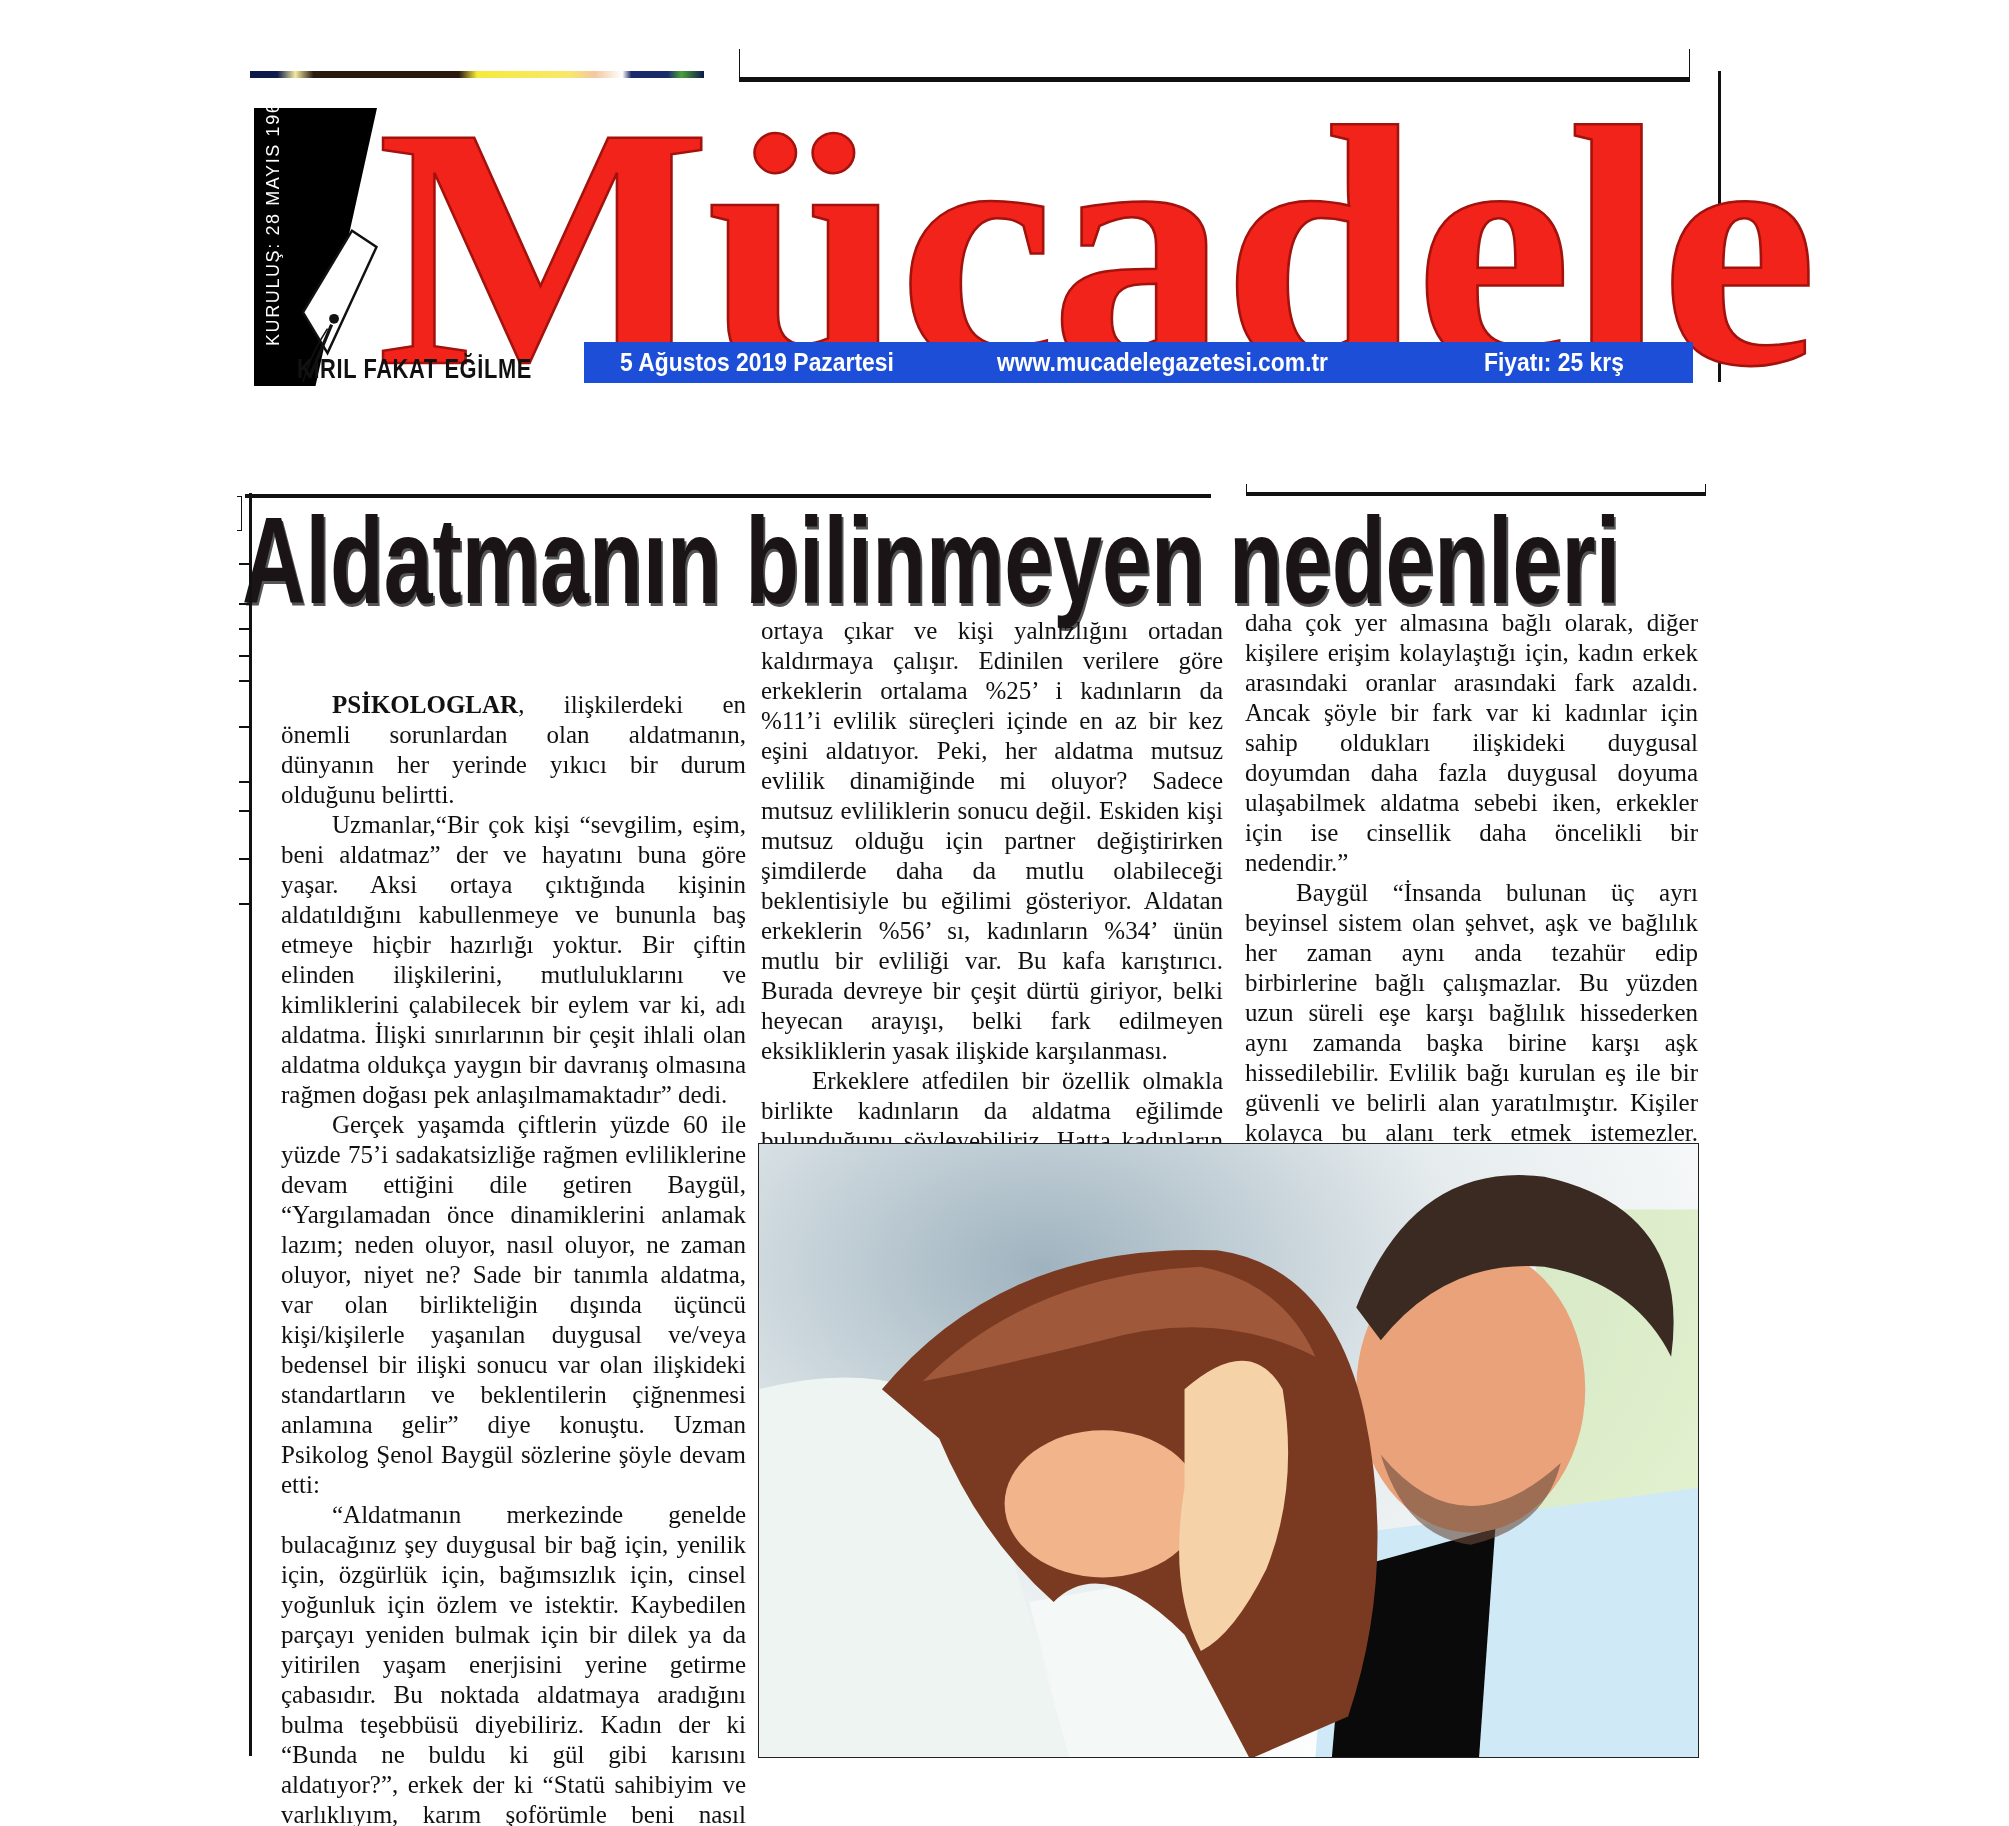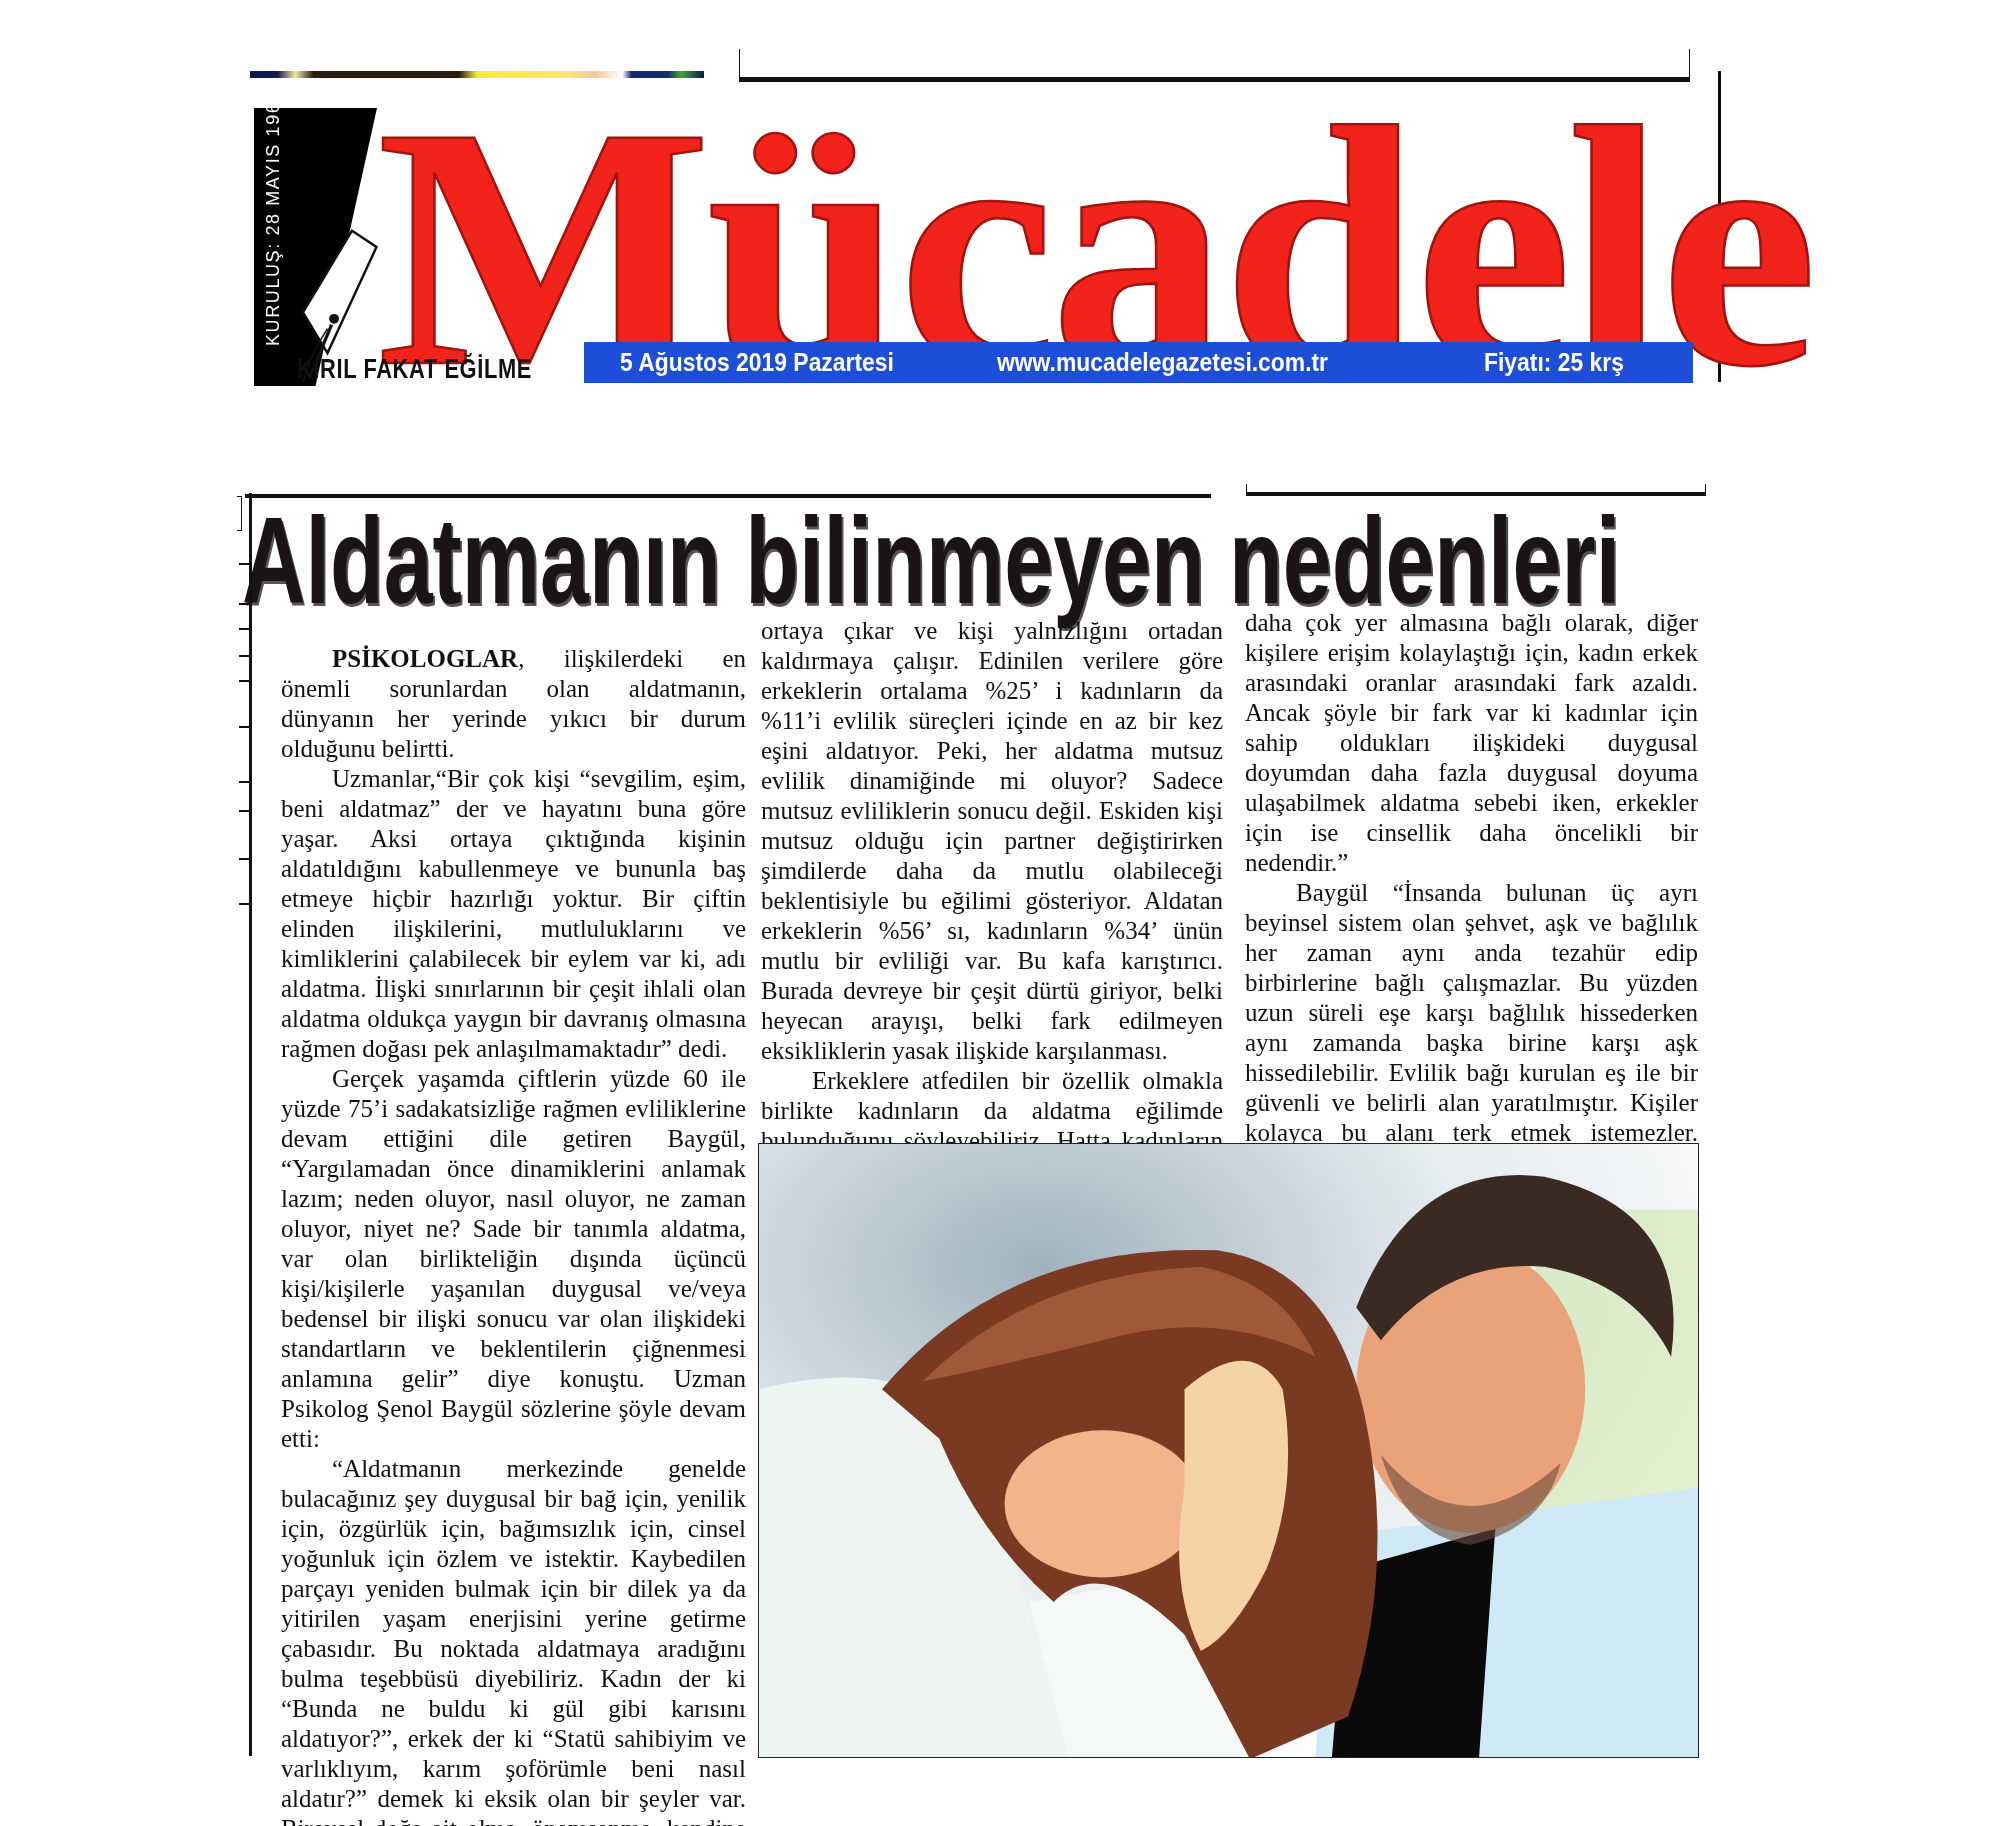--- a/index.html
+++ b/index.html
@@ -28,21 +28,21 @@
 
   
   .margin-line { left: 249px; top: 493px; width: 2.5px; height: 1263px; background: #111; }
   .margin-tick { height: 1.6px; width: 9.8px; background: #111; left: 239px; }
   .margin-bracket { left: 237px; top: 496px; width: 4.1px; height: 33px; border: 1.6px solid #111; border-left: none; }
 
   
   .col { position: absolute; font-family: "Liberation Serif", serif; font-size: 25px; line-height: 30px; text-align: justify; color: #111; }
   .col p { margin: 0; text-indent: 0; }
   .col p.ind { text-indent: 51px; }
-  .col p.ind.first { text-indent: 51px; }
+  .col p.ind.first { text-indent: 51px; margin-top: 46px; }
   .lead-word { font-weight: bold; }
   .c1 { left: 281px; top: 644px; width: 465px; }
   .c2 { left: 761px; top: 616px; width: 462px; }
   .c3 { left: 1245px; top: 608px; width: 453px; }
 
   
   .photo { left: 758px; top: 1143px; width: 941px; height: 615px; border: 1.6px solid #222; box-sizing: border-box; overflow: hidden; background: linear-gradient(180deg,#cfd6d8 0%, #e8eef0 30%, #f4f6f2 60%, #ffffff 100%); }
 </style>
 </head>
 <body>

